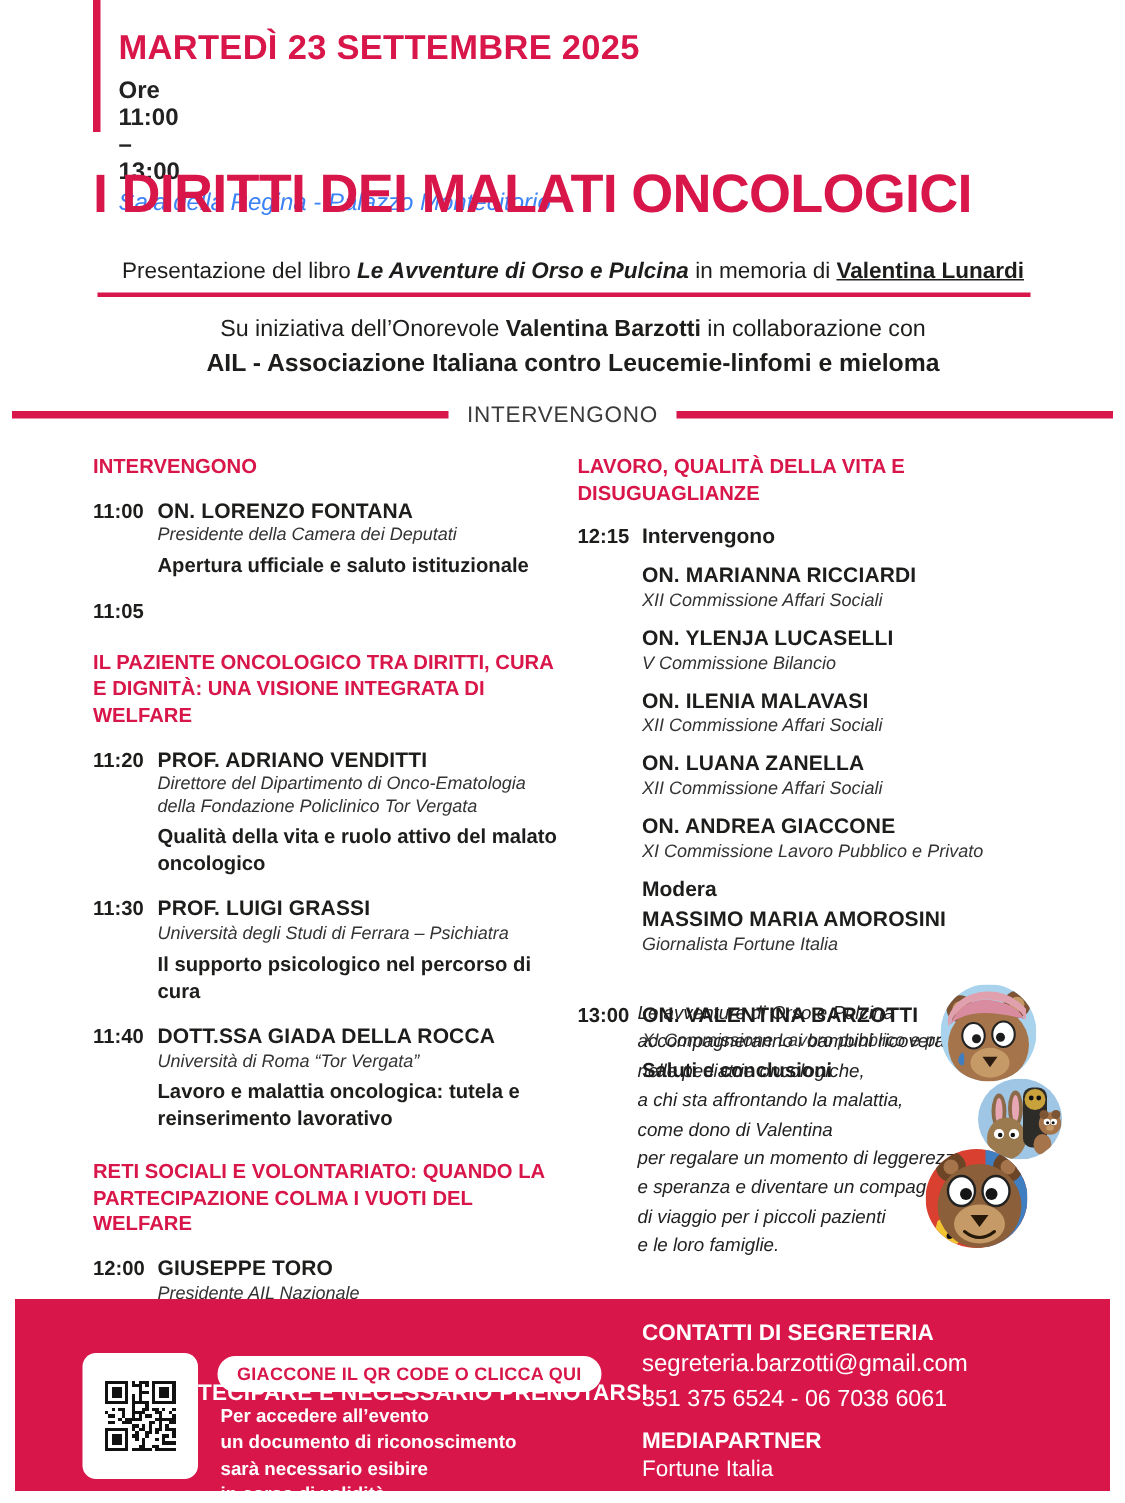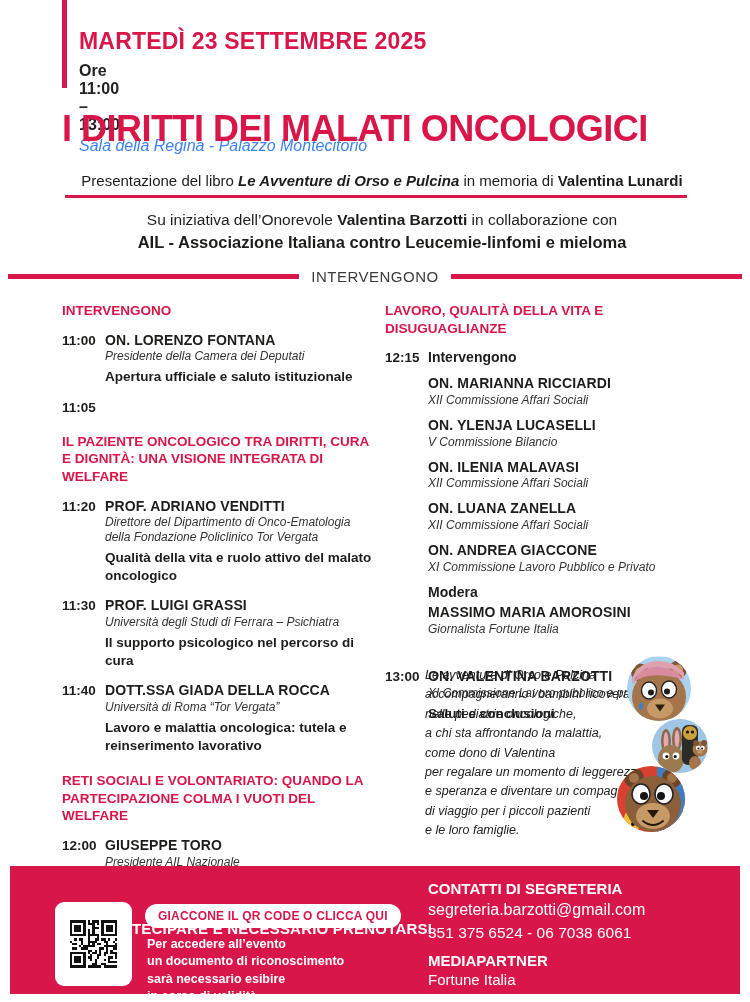--- a/index.html
+++ b/index.html
@@ -2,30 +2,30 @@
 <html style="--accent: #d8164a;"><head>
 <meta charset="utf-8">
 <style>
   html,body{margin:0;padding:0;background:#ffffff;}
   .page{
     position:relative;width:750px;height:1002px;background:#ffffff;
     font-family:"Liberation Sans", sans-serif;color:#1d1d1b;overflow:hidden;
   }
   
   .red-bar{position:absolute;left:62px;top:0;width:5px;height:88px;background:var(--accent);}
-  .header{position:absolute;left:79px;top:18px;margin-top:10px;}
+  .header{position:absolute;left:79px;top:18px;}
   .header .date{color:var(--accent);font-weight:bold;font-size:23px;letter-spacing:.2px;}
   .header .time{font-size:16px;margin-top:6px;color:#222;}
   .header .venue{font-size:16px;font-style:italic;margin-top:3px;color:#3b82f6;}
   .main-title{
     position:absolute;left:62px;top:108px;width:645px;
     color:var(--accent);font-weight:bold;font-size:36px;letter-spacing:-.5px;white-space:nowrap;
   }
   .subtitle{position:absolute;left:62px;top:172px;width:640px;text-align:center;font-size:15px;}
-  .subtitle .b{font-weight:bold;}
+  .subtitle .b{font-weight:bold;text-decoration:underline;}
   .subtitle .bi{font-weight:bold;font-style:italic;}
   .subtitle-rule{position:absolute;left:65px;top:195px;width:622px;height:3px;background:var(--accent);}
   .initiative{position:absolute;left:62px;top:211px;width:640px;text-align:center;font-size:15.5px;}
   .initiative .b{font-weight:bold;}
   .initiative-org{position:absolute;left:62px;top:233px;width:640px;text-align:center;font-size:16.5px;font-weight:bold;}
   
   .divider{position:absolute;left:8px;top:268px;width:734px;display:flex;align-items:center;}
   .divider .line{flex:1;height:5px;background:var(--accent);}
   .divider .lbl{padding:0 12px;font-size:15px;color:#3a3a3a;letter-spacing:.5px;}
   

